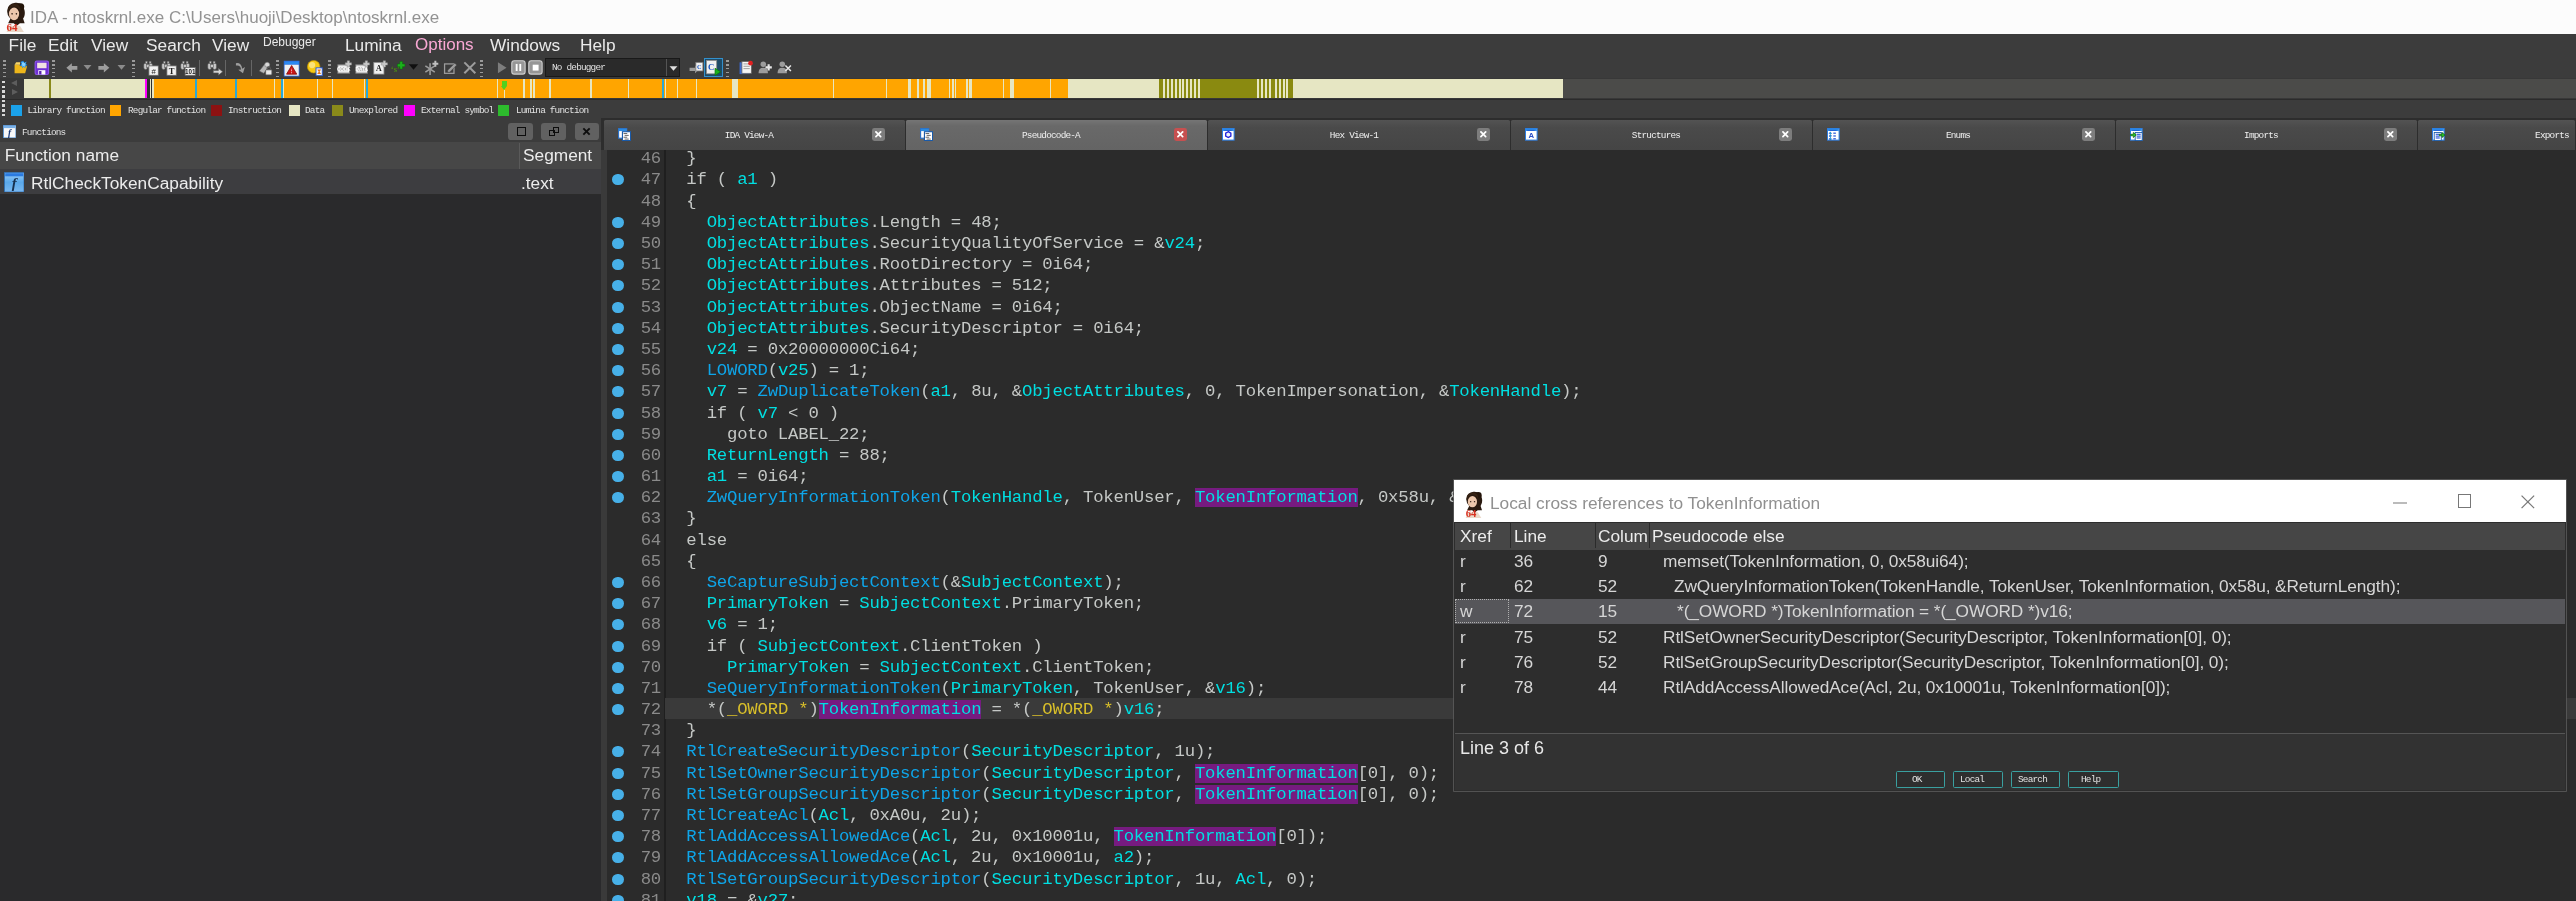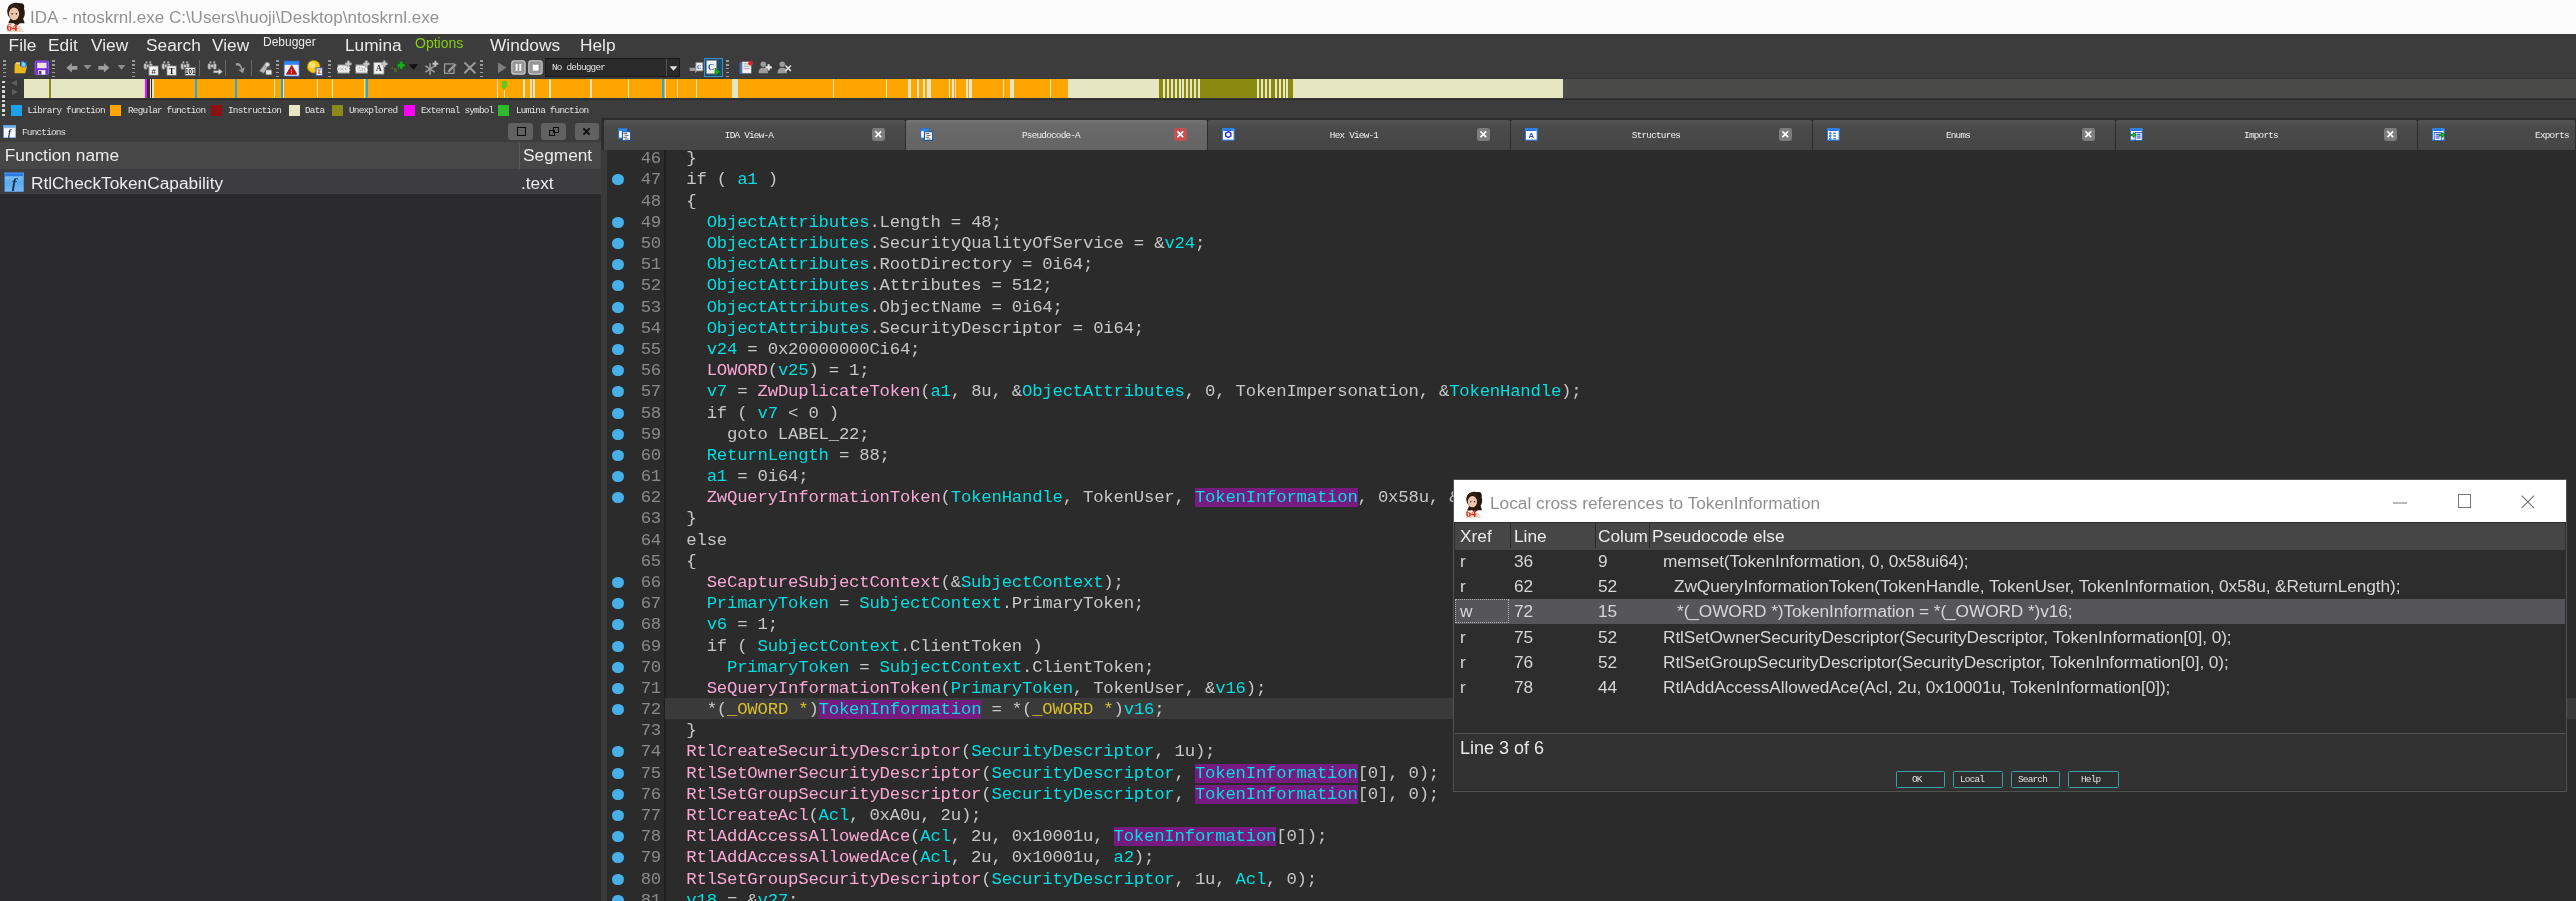--- a/index.html
+++ b/index.html
@@ -1,20 +1,20 @@
 <!DOCTYPE html>
 <html style="font-size:12.6px"><head><meta charset="utf-8"><style>
 *{margin:0;padding:0;box-sizing:border-box}
 html,body{width:2576px;height:902px;overflow:hidden;background:#2b2b2b;font-family:"Liberation Sans",sans-serif;position:relative}
 .ui{font-family:"Liberation Mono",monospace;font-size:9.4px;letter-spacing:-0.8px;color:#e2e2e2;line-height:11px;white-space:pre}
 .cl{position:absolute;left:0;height:21px;line-height:21px;font-family:"Liberation Mono",monospace;font-size:17.3px;letter-spacing:-0.2px;white-space:pre}
 .cl .num{position:absolute;left:601px;width:60px;text-align:right;color:#8a8a8a}
 .cl .ct{position:absolute;left:666px;color:#c5c8c6}
 .cl .dot{position:absolute;left:612px;top:4.7px;width:11.8px;height:11.8px;border-radius:50%;background:#47b0e8}
-.cf{color:#f9a8d4}
+.cf{color:#0ea5e9}
 .cv{color:#00dfe2}
 .cy{color:#d9bf2a}
 .ct2{color:#00dfe2;background:#761b80}
 .dt{position:absolute;font-size:17.3px;letter-spacing:-0.1px;color:#d6d6d6;line-height:25px;white-space:pre}
 .hdr{font-size:17.3px;color:#ececec}
 </style></head><body>
 
 <div style="position:absolute;left:0;top:0;width:2576px;height:34px;background:#fcfcfc"></div>
 <svg style="position:absolute;left:4.7px;top:1.6px" width="22" height="30" viewBox="0 0 28 38">
 <path d="M13 1 q10 -1 12 10 q1 6 -2 10 l2 6 h-6 l-4 3 -4-3 h-7 l3-6 q-5-5 -4-11 q1-8 10-9z" fill="#2a1a10"></path>
@@ -29,21 +29,21 @@
 <div style="position:absolute;left:30px;top:7.8px;font-size:17px;color:#929292">IDA - ntoskrnl.exe C:\Users\huoji\Desktop\ntoskrnl.exe</div>
 
 <div style="position:absolute;left:0;top:34px;width:2576px;height:22px;background:#3c3c3c"></div>
 <div style="position:absolute;top:35px;left:8.6px;font-size:17.3px;color:#eaeaea">File</div>
 <div style="position:absolute;top:35px;left:48px;font-size:17.3px;color:#eaeaea">Edit</div>
 <div style="position:absolute;top:35px;left:91px;font-size:17.3px;color:#eaeaea">View</div>
 <div style="position:absolute;top:35px;left:146px;font-size:17.3px;color:#eaeaea">Search</div>
 <div style="position:absolute;top:35px;left:212px;font-size:17.3px;color:#eaeaea">View</div>
 <div style="position:absolute;top:35px;left:263px;font-size:12px;color:#eaeaea">Debugger</div>
 <div style="position:absolute;top:35px;left:345px;font-size:17.3px;color:#eaeaea">Lumina</div>
-<div style="position:absolute;top:35px;left:415px;font-size:14px;color:#84cc16">Options</div>
+<div style="position:absolute;top:35px;left:415px;font-size:17px;color:#f9a8d4">Options</div>
 <div style="position:absolute;top:35px;left:490px;font-size:17.3px;color:#eaeaea">Windows</div>
 <div style="position:absolute;top:35px;left:580px;font-size:17.3px;color:#eaeaea">Help</div>
 
 <div style="position:absolute;left:0;top:56px;width:2576px;height:23px;background:#3c3c3c"></div>
 <div style="position:absolute;left:3.1px;top:60px;width:3.1px;height:17.3px;background-image:repeating-linear-gradient(#9a9a9a 0 1.6px,transparent 1.6px 3.9px)"></div>
 <div style="position:absolute;left:52px;top:60px;width:3.1px;height:17.3px;background-image:repeating-linear-gradient(#9a9a9a 0 1.6px,transparent 1.6px 3.9px)"></div>
 <div style="position:absolute;left:132px;top:60px;width:3.1px;height:17.3px;background-image:repeating-linear-gradient(#9a9a9a 0 1.6px,transparent 1.6px 3.9px)"></div>
 <div style="position:absolute;left:276px;top:60px;width:3.1px;height:17.3px;background-image:repeating-linear-gradient(#9a9a9a 0 1.6px,transparent 1.6px 3.9px)"></div>
 <div style="position:absolute;left:328px;top:60px;width:3.1px;height:17.3px;background-image:repeating-linear-gradient(#9a9a9a 0 1.6px,transparent 1.6px 3.9px)"></div>
 <div style="position:absolute;left:480px;top:60px;width:3.1px;height:17.3px;background-image:repeating-linear-gradient(#9a9a9a 0 1.6px,transparent 1.6px 3.9px)"></div>

